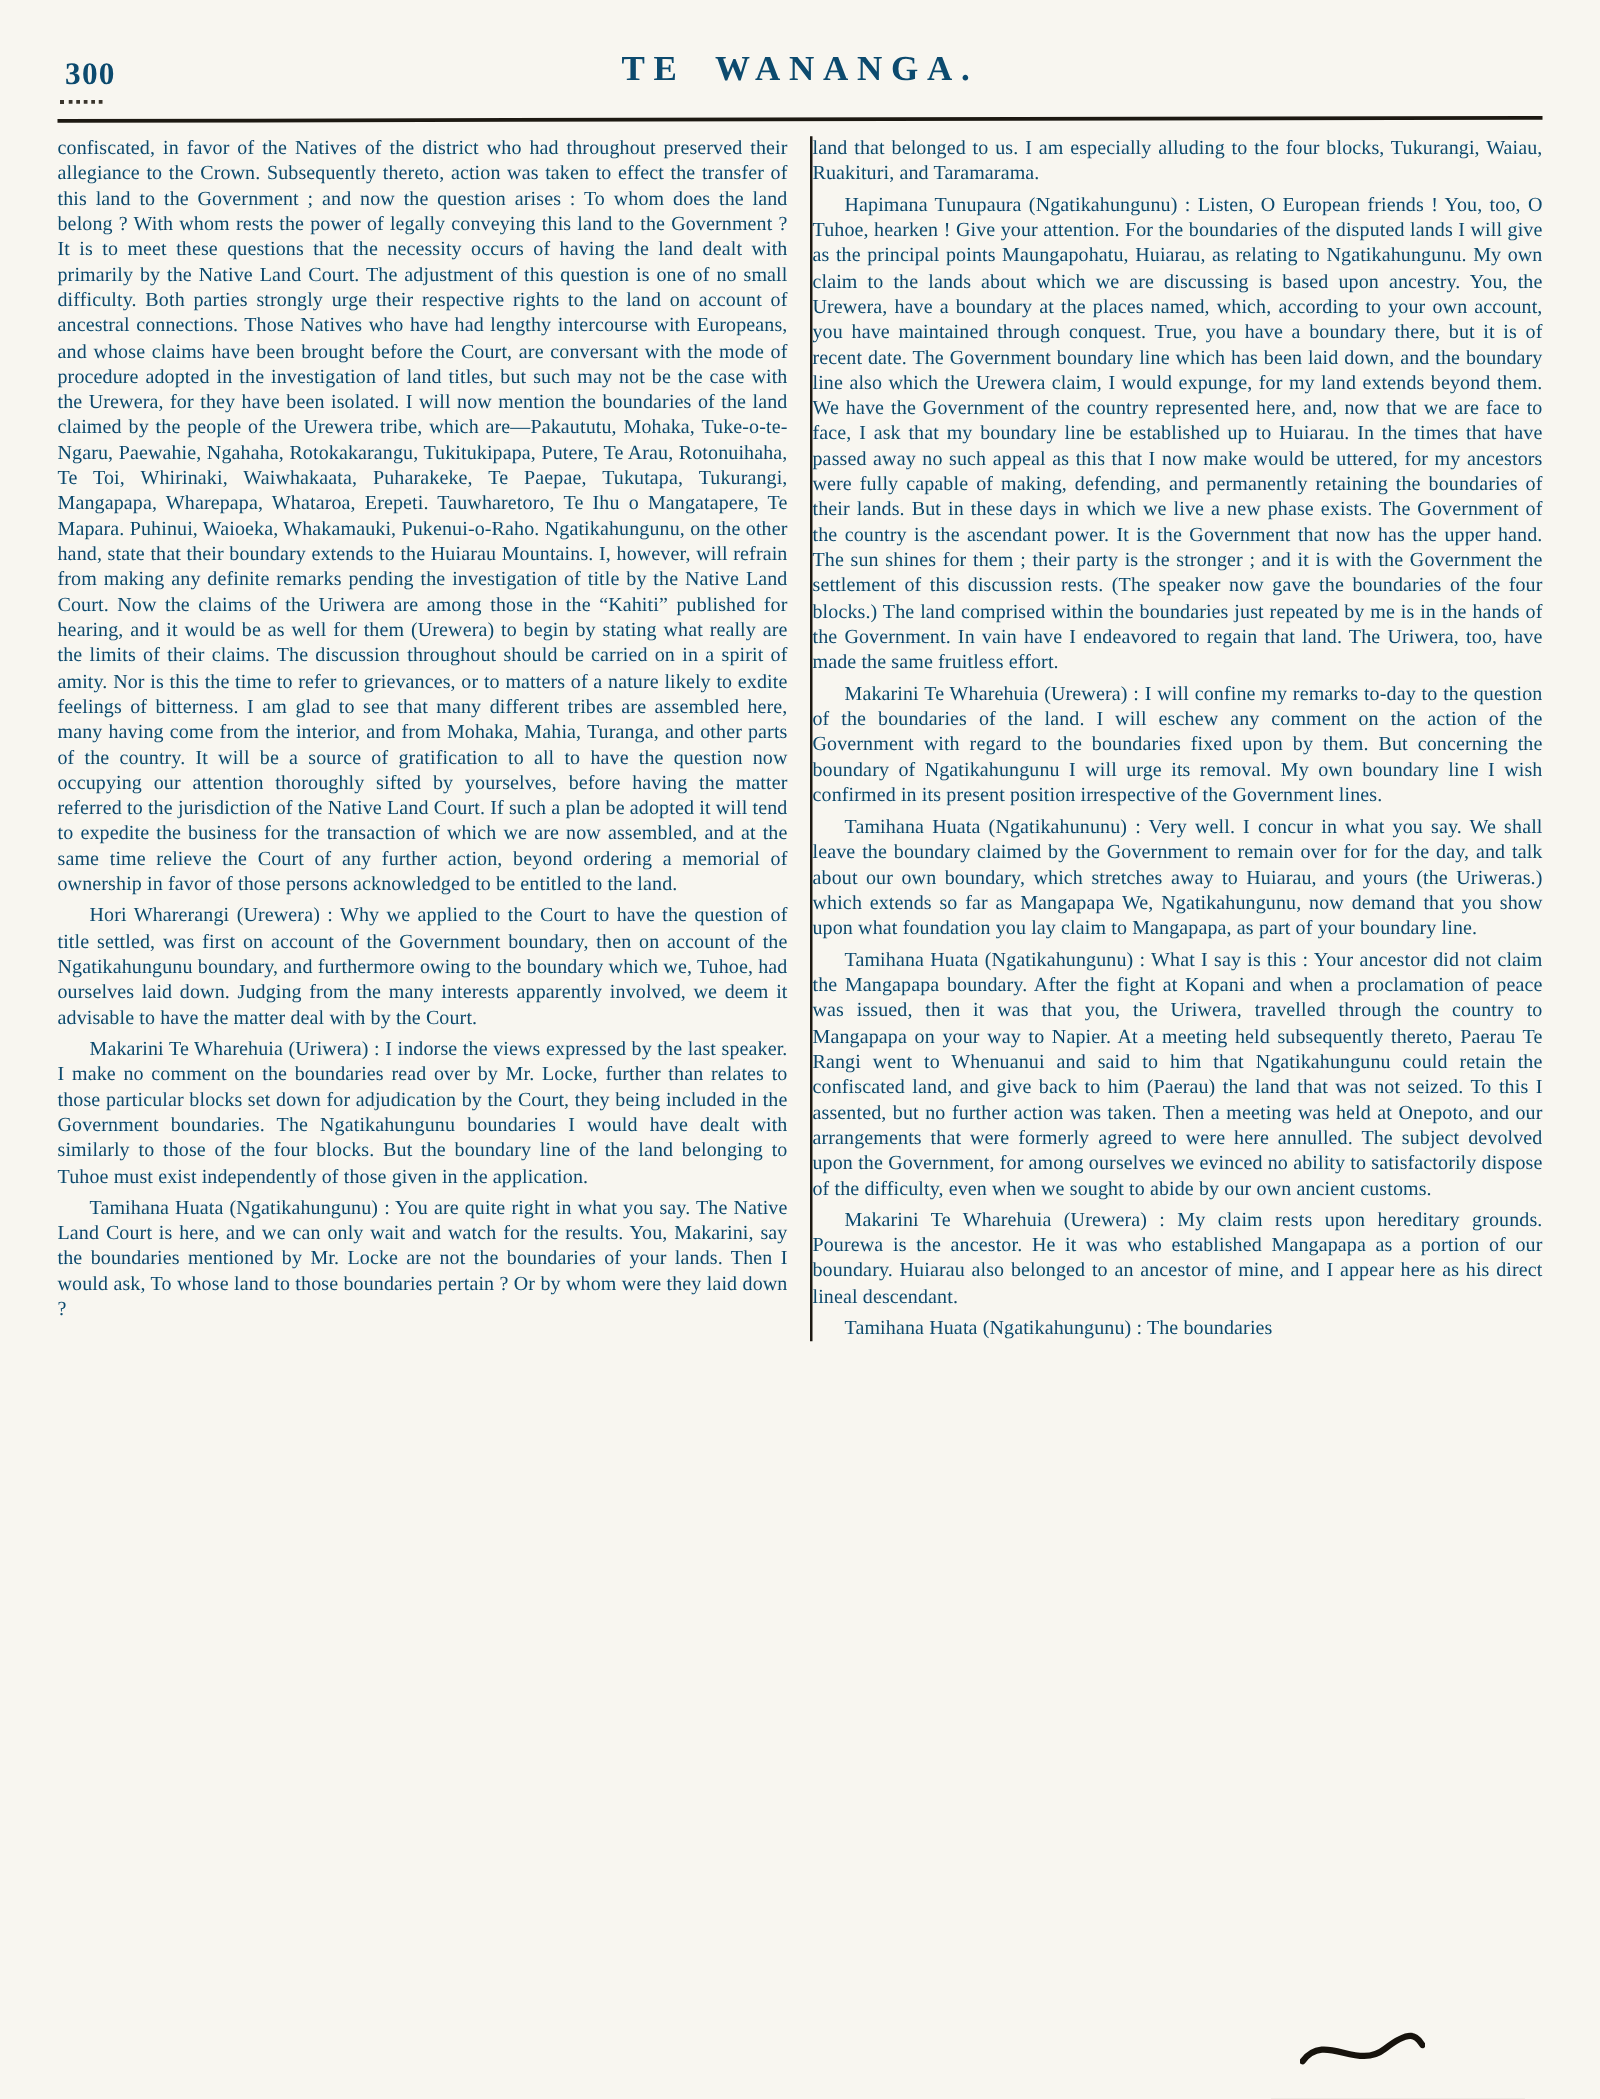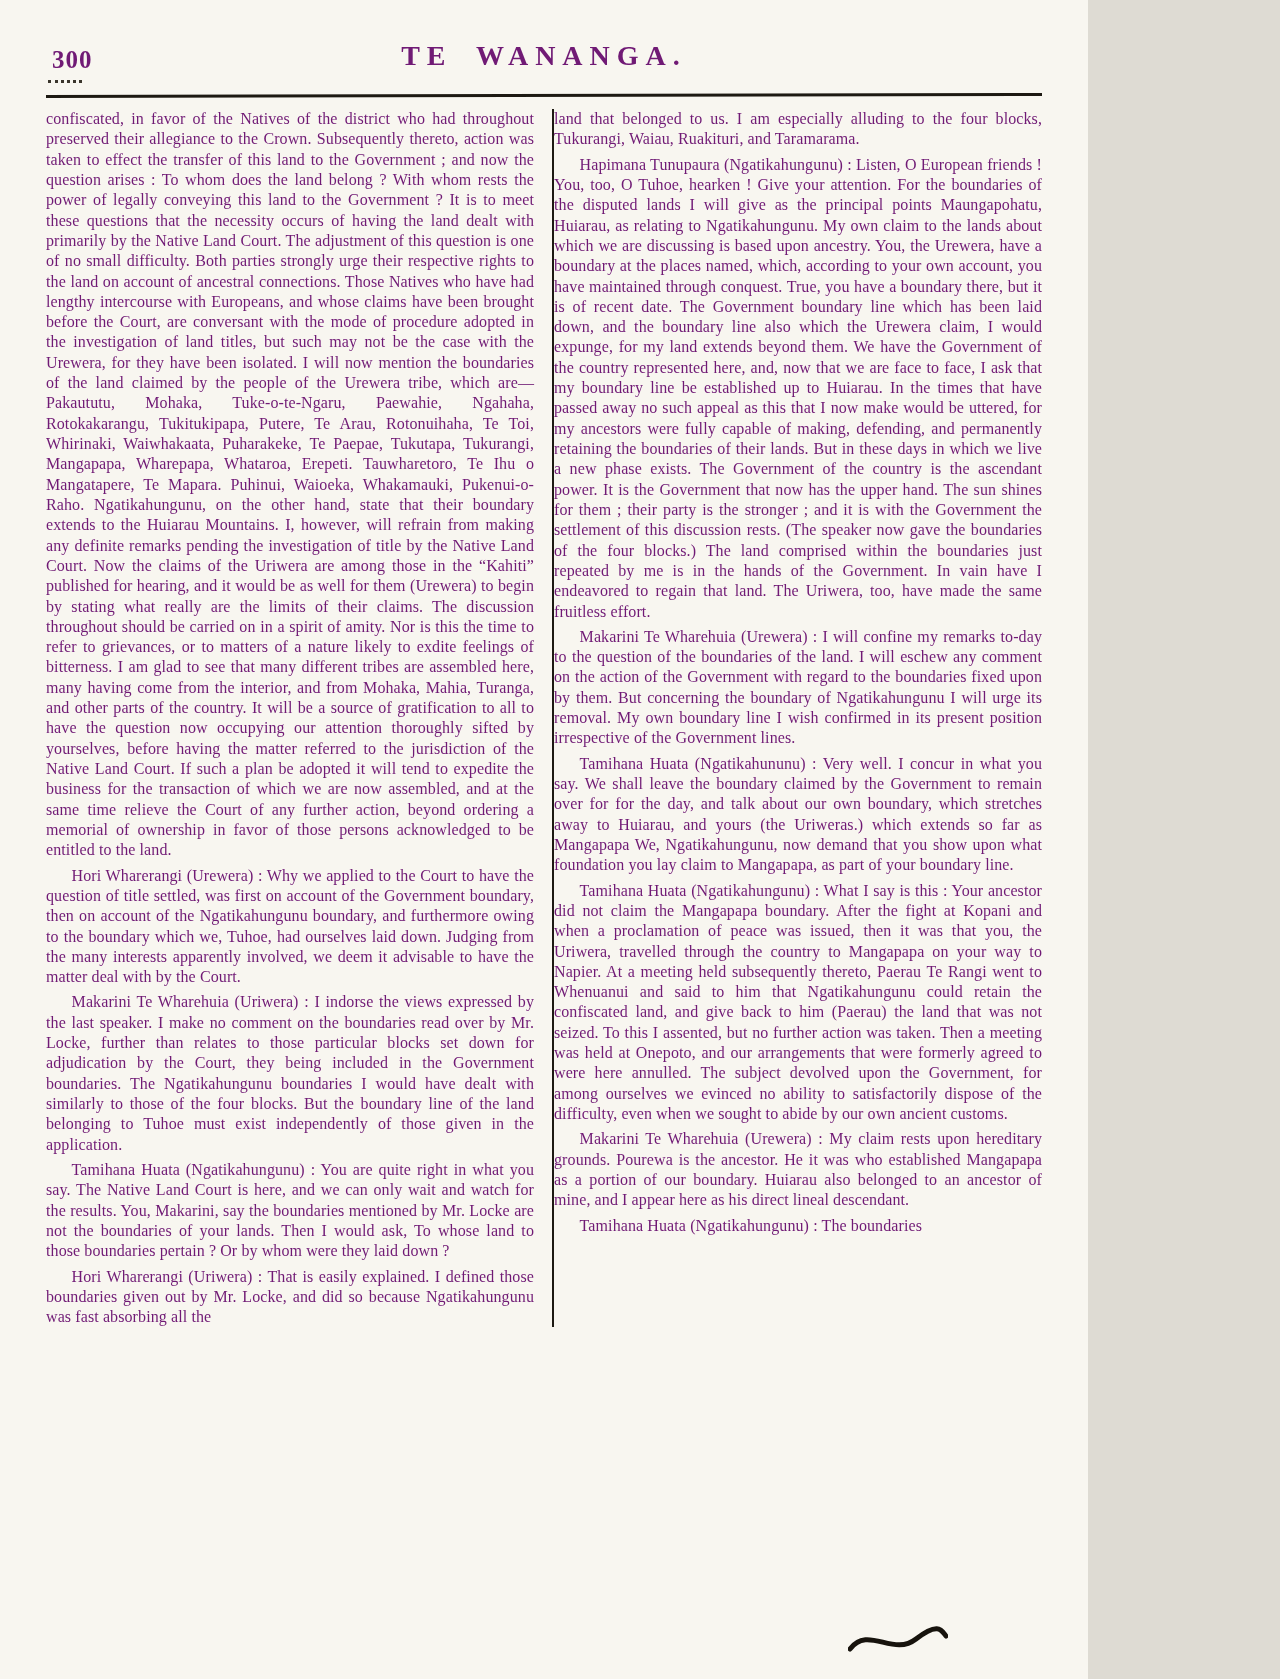--- a/index.html
+++ b/index.html
@@ -1,22 +1,22 @@
 <!DOCTYPE html>
 <html><head>
 <meta charset="utf-8">
 <style>
   * { margin:0; padding:0; box-sizing:border-box; }
   html, body { background:#dedbd3; }
   body { width:1280px; font-family:"Liberation Serif","DejaVu Serif",serif; }
   .page {
     position:relative;
-    width:1088px; min-height:1679px;
+    width:1280px; min-height:1679px;
     background:#f8f6f0;
-    color:#701a75;
+    color:#0c4a6e;
     padding:30px 46px 60px 46px;
   }
   .masthead { position:relative; height:52px; }
   .page-number {
     position:absolute; left:6px; top:16px;
     font-size:25px; font-weight:bold; letter-spacing:1px;
   }
   .ink-smudge {
     position:absolute; left:2px; top:50px; width:34px; height:0;
     border-top:3px dotted #3a352c;
@@ -63,21 +63,20 @@
     <section class="column left">
 
         <p class="para">confiscated, in favor of the Natives of the district who had throughout preserved their allegiance to the Crown. Subsequently thereto, action was taken to effect the transfer of this land to the Government ; and now the question arises : To whom does the land belong ? With whom rests the power of legally conveying this land to the Government ? It is to meet these questions that the necessity occurs of having the land dealt with primarily by the Native Land Court. The adjustment of this question is one of no small difficulty. Both parties strongly urge their respective rights to the land on account of ancestral connections. Those Natives who have had lengthy intercourse with Europeans, and whose claims have been brought before the Court, are conversant with the mode of procedure adopted in the investigation of land titles, but such may not be the case with the Urewera, for they have been isolated. I will now mention the boundaries of the land claimed by the people of the Urewera tribe, which are—Pakaututu, Mohaka, Tuke-o-te-Ngaru, Paewahie, Ngahaha, Rotokakarangu, Tukitukipapa, Putere, Te Arau, Rotonuihaha, Te Toi, Whirinaki, Waiwhakaata, Puharakeke, Te Paepae, Tukutapa, Tukurangi, Mangapapa, Wharepapa, Whataroa, Erepeti. Tauwharetoro, Te Ihu o Mangatapere, Te Mapara. Puhinui, Waioeka, Whakamauki, Pukenui-o-Raho. Ngatikahungunu, on the other hand, state that their boundary extends to the Huiarau Mountains. I, however, will refrain from making any definite remarks pending the investigation of title by the Native Land Court. Now the claims of the Uriwera are among those in the “Kahiti” published for hearing, and it would be as well for them (Urewera) to begin by stating what really are the limits of their claims. The discussion throughout should be carried on in a spirit of amity. Nor is this the time to refer to grievances, or to matters of a nature likely to exdite feelings of bitterness. I am glad to see that many different tribes are assembled here, many having come from the interior, and from Mohaka, Mahia, Turanga, and other parts of the country. It will be a source of gratification to all to have the question now occupying our attention thoroughly sifted by yourselves, before having the matter referred to the jurisdiction of the Native Land Court. If such a plan be adopted it will tend to expedite the business for the transaction of which we are now assembled, and at the same time relieve the Court of any further action, beyond ordering a memorial of ownership in favor of those persons acknowledged to be entitled to the land.</p>
 
         <p class="para">Hori Wharerangi (Urewera) : Why we applied to the Court to have the question of title settled, was first on account of the Government boundary, then on account of the Ngatikahungunu boundary, and furthermore owing to the boundary which we, Tuhoe, had ourselves laid down. Judging from the many interests apparently involved, we deem it advisable to have the matter deal with by the Court.</p>
 
         <p class="para">Makarini Te Wharehuia (Uriwera) : I indorse the views expressed by the last speaker. I make no comment on the boundaries read over by Mr. Locke, further than relates to those particular blocks set down for adjudication by the Court, they being included in the Government boundaries. The Ngatikahungunu boundaries I would have dealt with similarly to those of the four blocks. But the boundary line of the land belonging to Tuhoe must exist independently of those given in the application.</p>
 
         <p class="para">Tamihana Huata (Ngatikahungunu) : You are quite right in what you say. The Native Land Court is here, and we can only wait and watch for the results. You, Makarini, say the boundaries mentioned by Mr. Locke are not the boundaries of your lands. Then I would ask, To whose land to those boundaries pertain ? Or by whom were they laid down ?</p>
 
-        <p class="para">Hori Wharerangi (Uriwera) : That is easily explained. I defined those boundaries given out by Mr. Locke, and did so because Ngatikahungunu was fast absorbing all the</p>
       </section>
 
     <div class="divider"></div>
 
     <section class="column right">
 
         <p class="para">land that belonged to us. I am especially alluding to the four blocks, Tukurangi, Waiau, Ruakituri, and Taramarama.</p>
 
         <p class="para">Hapimana Tunupaura (Ngatikahungunu) : Listen, O European friends ! You, too, O Tuhoe, hearken ! Give your attention. For the boundaries of the disputed lands I will give as the principal points Maungapohatu, Huiarau, as relating to Ngatikahungunu. My own claim to the lands about which we are discussing is based upon ancestry. You, the Urewera, have a boundary at the places named, which, according to your own account, you have maintained through conquest. True, you have a boundary there, but it is of recent date. The Government boundary line which has been laid down, and the boundary line also which the Urewera claim, I would expunge, for my land extends beyond them. We have the Government of the country represented here, and, now that we are face to face, I ask that my boundary line be established up to Huiarau. In the times that have passed away no such appeal as this that I now make would be uttered, for my ancestors were fully capable of making, defending, and permanently retaining the boundaries of their lands. But in these days in which we live a new phase exists. The Government of the country is the ascendant power. It is the Government that now has the upper hand. The sun shines for them ; their party is the stronger ; and it is with the Government the settlement of this discussion rests. (The speaker now gave the boundaries of the four blocks.) The land comprised within the boundaries just repeated by me is in the hands of the Government. In vain have I endeavored to regain that land. The Uriwera, too, have made the same fruitless effort.</p>
 

